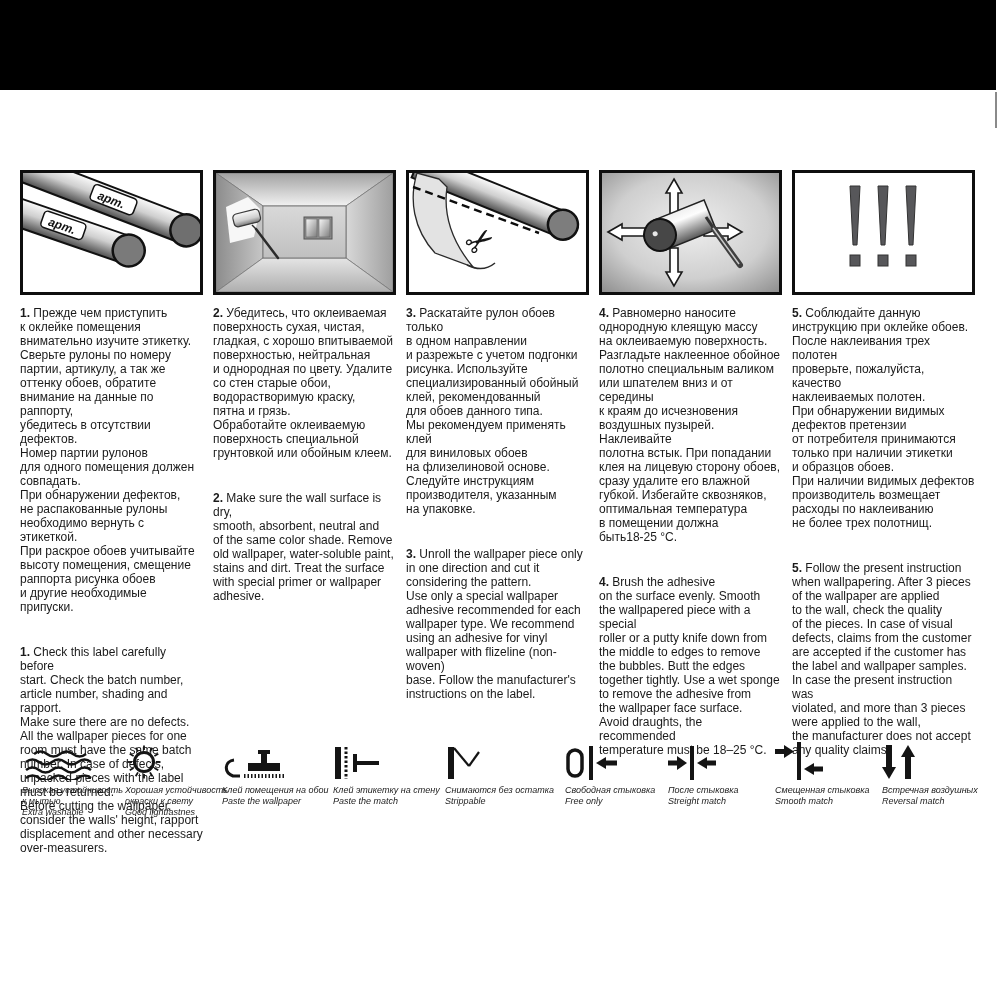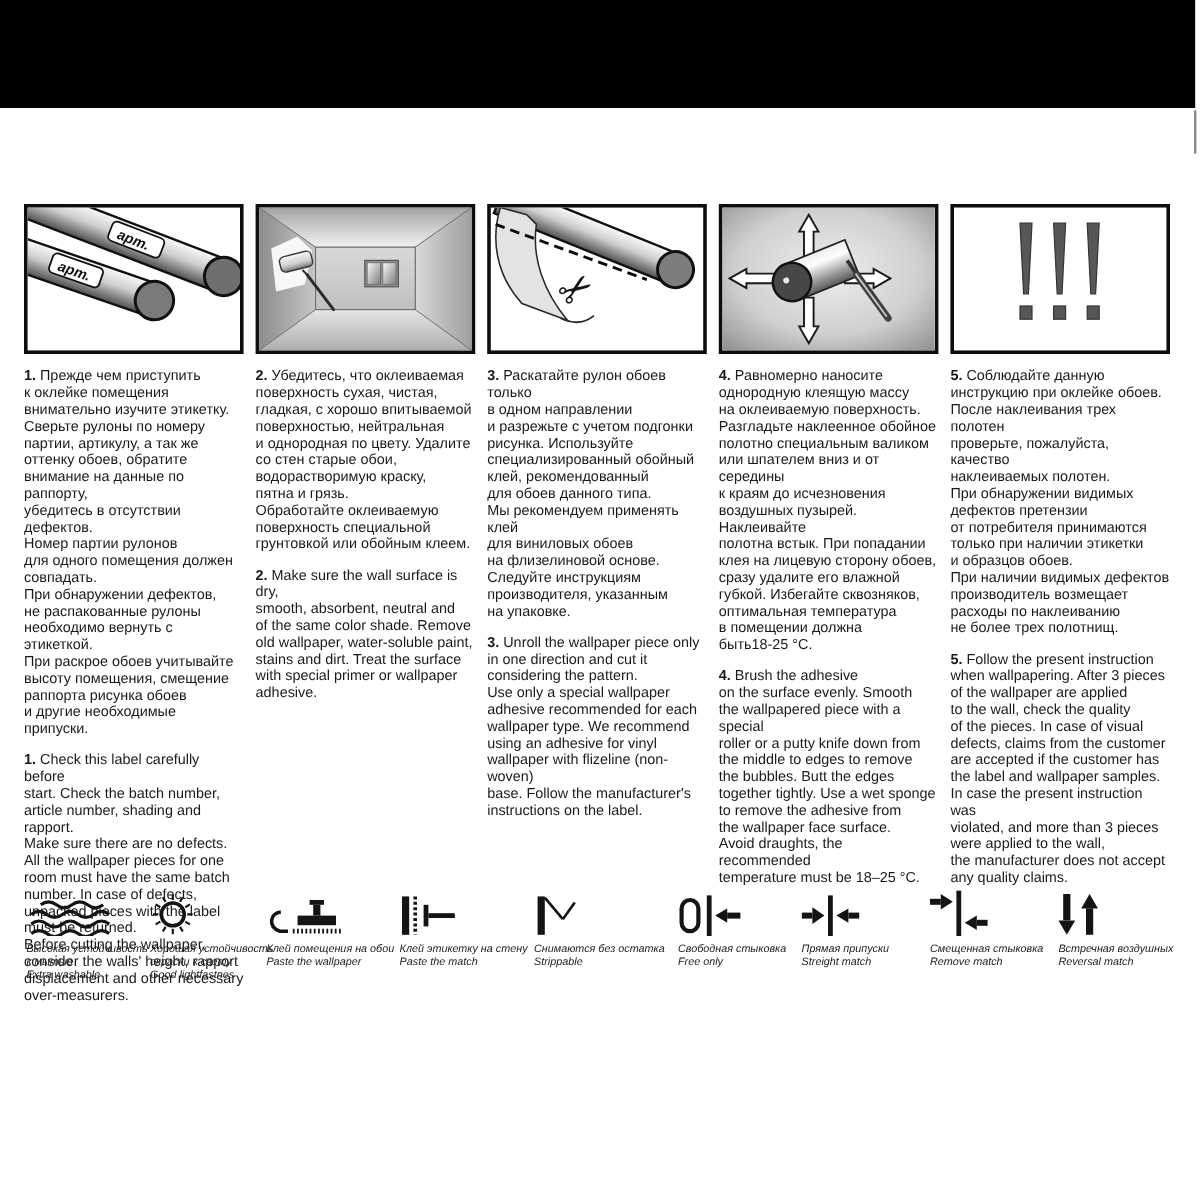--- a/index.html
+++ b/index.html
@@ -8,21 +8,21 @@
     background:#ffffff;color:#1a1a1a;
     font-family:"Liberation Sans", sans-serif;
   }
   .top-band{position:absolute;left:0;top:0;width:996px;height:90px;background:#000;}
   .edge-line{position:absolute;left:995px;top:92px;width:2px;height:36px;background:#8a8a8a;}
   .steps{position:absolute;left:20px;top:170px;width:956px;display:flex;gap:10px;}
   .step{width:183px;flex:0 0 183px;}
   .illus{box-sizing:border-box;width:183px;height:125px;border:3px solid #0e0e0e;background:#fff;overflow:hidden;}
   .illus svg{display:block;}
   .step-text{margin-top:11px;font-size:12px;line-height:14px;white-space:pre-line;letter-spacing:0;}
-  .step-text.en{margin-top:12px;}
+  .step-text.en{margin-top:31px;}
   .step-text b{font-weight:bold;}
   .symbol{position:absolute;top:744px;font-style:italic;}
   .sym-icon{height:36px;display:flex;align-items:flex-end;}
   .sym-caption{margin-top:5px;font-size:9px;line-height:11px;white-space:pre-line;color:#222;}
   .sym-caption .ru,.sym-caption .en{display:block;white-space:pre-line;}
 </style>
 </head>
 <body>
 
 <div class="top-band"></div>
@@ -394,34 +394,34 @@
 <div class="symbol" style="left:668px">
   <div class="sym-icon">
     <svg width="50" height="34" viewBox="0 0 50 34">
       <rect x="0" y="14.5" width="9" height="5" fill="#141414"></rect>
       <polygon points="9,10 9,24 19,17" fill="#141414"></polygon>
       <rect x="22" y="0" width="4" height="34" fill="#141414"></rect>
       <polygon points="29,17 39,11 39,23" fill="#141414"></polygon>
       <rect x="39" y="14.5" width="9" height="5" fill="#141414"></rect>
     </svg>
   </div>
-  <div class="sym-caption"><span class="ru">Прямая припуски</span><span class="en">Streight match</span></div>
+  <div class="sym-caption"><span class="ru">После стыковка</span><span class="en">Streight match</span></div>
 </div>
 
 <div class="symbol" style="left:775px">
   <div class="sym-icon">
     <svg width="52" height="38" viewBox="0 0 52 38">
       <rect x="0" y="7" width="9" height="5" fill="#141414"></rect>
       <polygon points="9,3 9,16 19,9.5" fill="#141414"></polygon>
       <rect x="22" y="0" width="4" height="38" fill="#141414"></rect>
       <polygon points="29,27 39,21 39,33" fill="#141414"></polygon>
       <rect x="39" y="24.5" width="9" height="5" fill="#141414"></rect>
     </svg>
   </div>
-  <div class="sym-caption"><span class="ru">Смещенная стыковка</span><span class="en">Remove match</span></div>
+  <div class="sym-caption"><span class="ru">Смещенная стыковка</span><span class="en">Smooth match</span></div>
 </div>
 
 <div class="symbol" style="left:882px">
   <div class="sym-icon">
     <svg width="36" height="36" viewBox="0 0 36 36">
       <rect x="4" y="1" width="6" height="22" fill="#141414"></rect>
       <polygon points="0,23 14,23 7,35" fill="#141414"></polygon>
       <rect x="23" y="13" width="6" height="22" fill="#141414"></rect>
       <polygon points="19,13 33,13 26,1" fill="#141414"></polygon>
     </svg>

